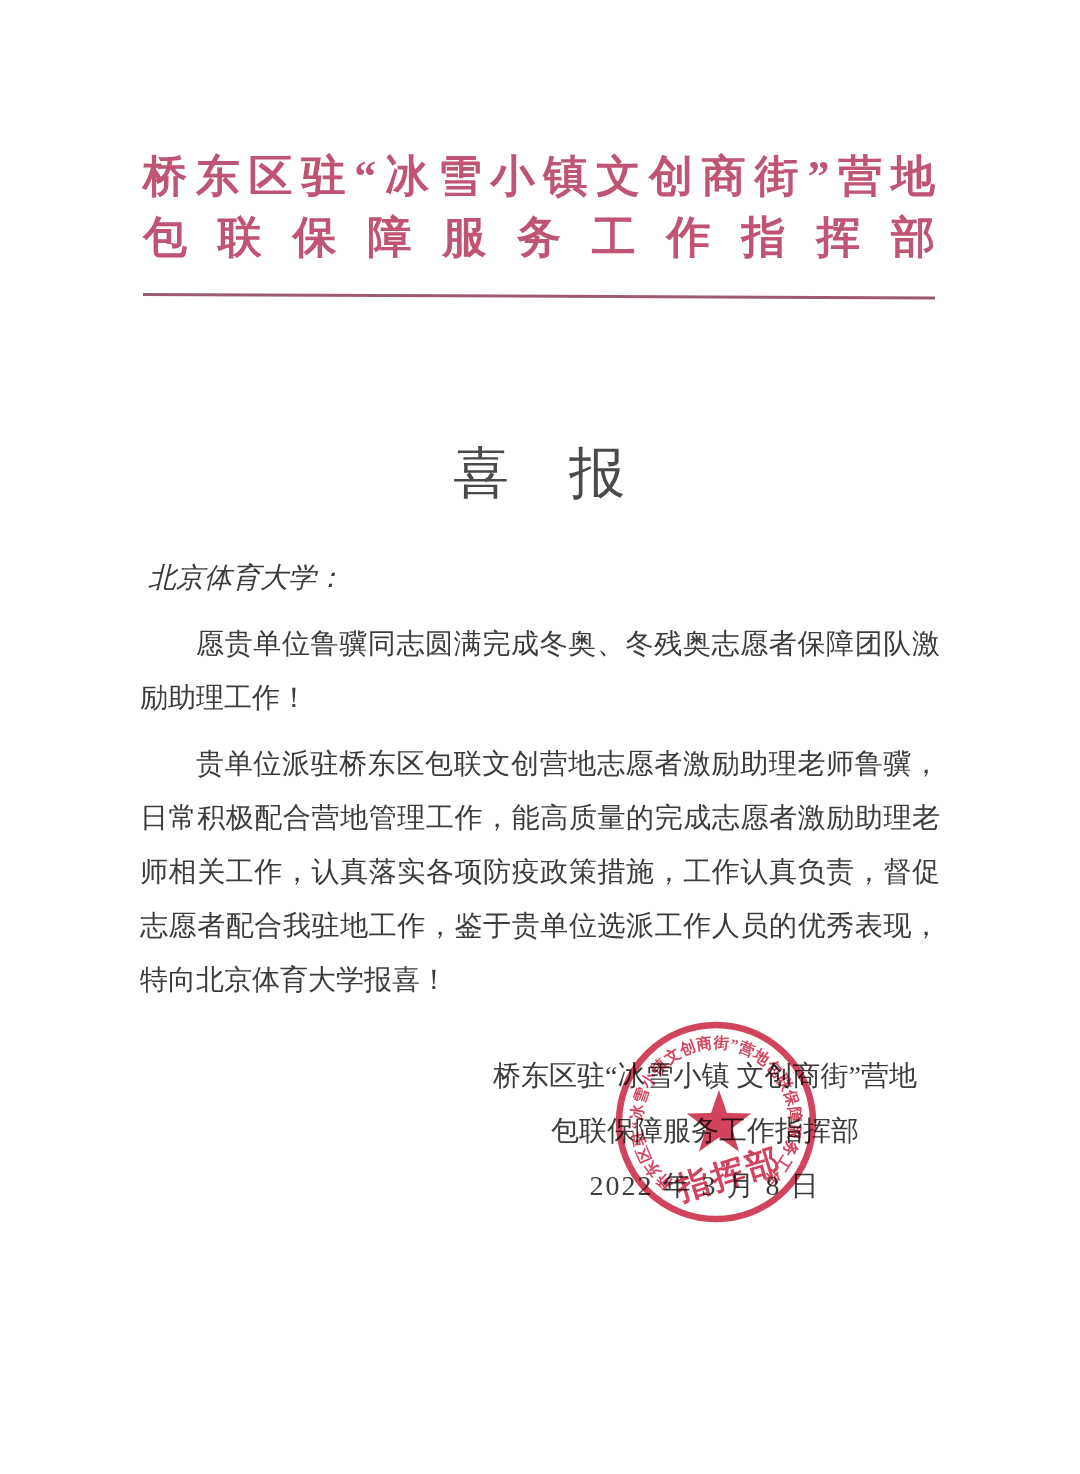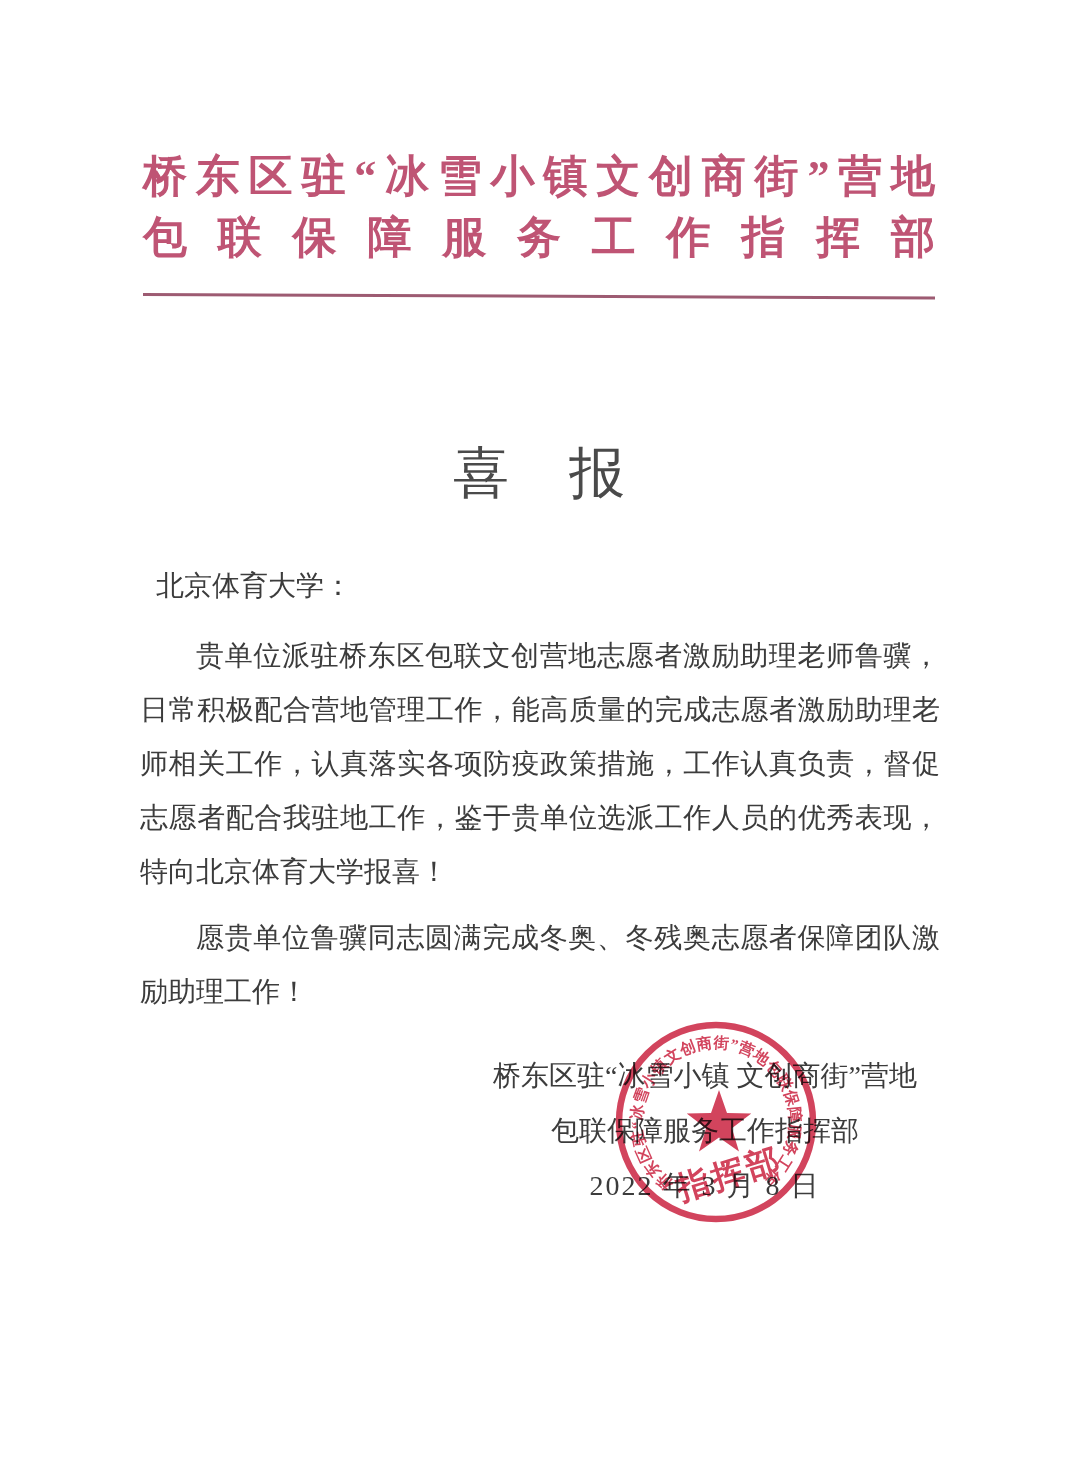--- a/index.html
+++ b/index.html
@@ -63,22 +63,23 @@
     width: 800px;
     font-size: 28px;
     line-height: 54px;
     color: #3c3c3c;
     text-align: justify;
   }
   .letter-body p {
     margin: 12px 0 0 0;
   }
   .letter-body p.salutation {
-    margin: 16px;
+    margin: 8px;
     text-indent: 0;
+    font-style: italic;
   }
   .letter-body p.para {
     text-indent: 2em;
   }
   
   .signature {
     position: absolute;
     top: 1048px;
     left: 475px;
     width: 460px;
@@ -124,22 +125,22 @@
     <div class="lh-line">桥东区驻“冰雪小镇文创商街”营地</div>
     <div class="lh-line">包联保障服务工作指挥部</div>
   </div>
 
   <div class="rule"></div>
 
   <div class="notice-title">喜　报</div>
 
   <div class="letter-body">
     <p class="salutation">北京体育大学：</p>
+    <p class="para">愿贵单位鲁骥同志圆满完成冬奥、冬残奥志愿者保障团队激励助理工作！</p>
     <p class="para">贵单位派驻桥东区包联文创营地志愿者激励助理老师鲁骥，日常积极配合营地管理工作，能高质量的完成志愿者激励助理老师相关工作，认真落实各项防疫政策措施，工作认真负责，督促志愿者配合我驻地工作，鉴于贵单位选派工作人员的优秀表现，特向北京体育大学报喜！</p>
-    <p class="para">愿贵单位鲁骥同志圆满完成冬奥、冬残奥志愿者保障团队激励助理工作！</p>
   </div>
 
   <div class="signature">
     <div class="sig-line">桥东区驻“冰雪小镇 文创商街”营地</div>
     <div class="sig-line">包联保障服务工作指挥部</div>
     <div class="sig-date">2022 年 3 月 8 日</div>
   </div>
 
   <svg class="seal" viewBox="0 0 1080 1474" xmlns="http://www.w3.org/2000/svg">
     <defs>

